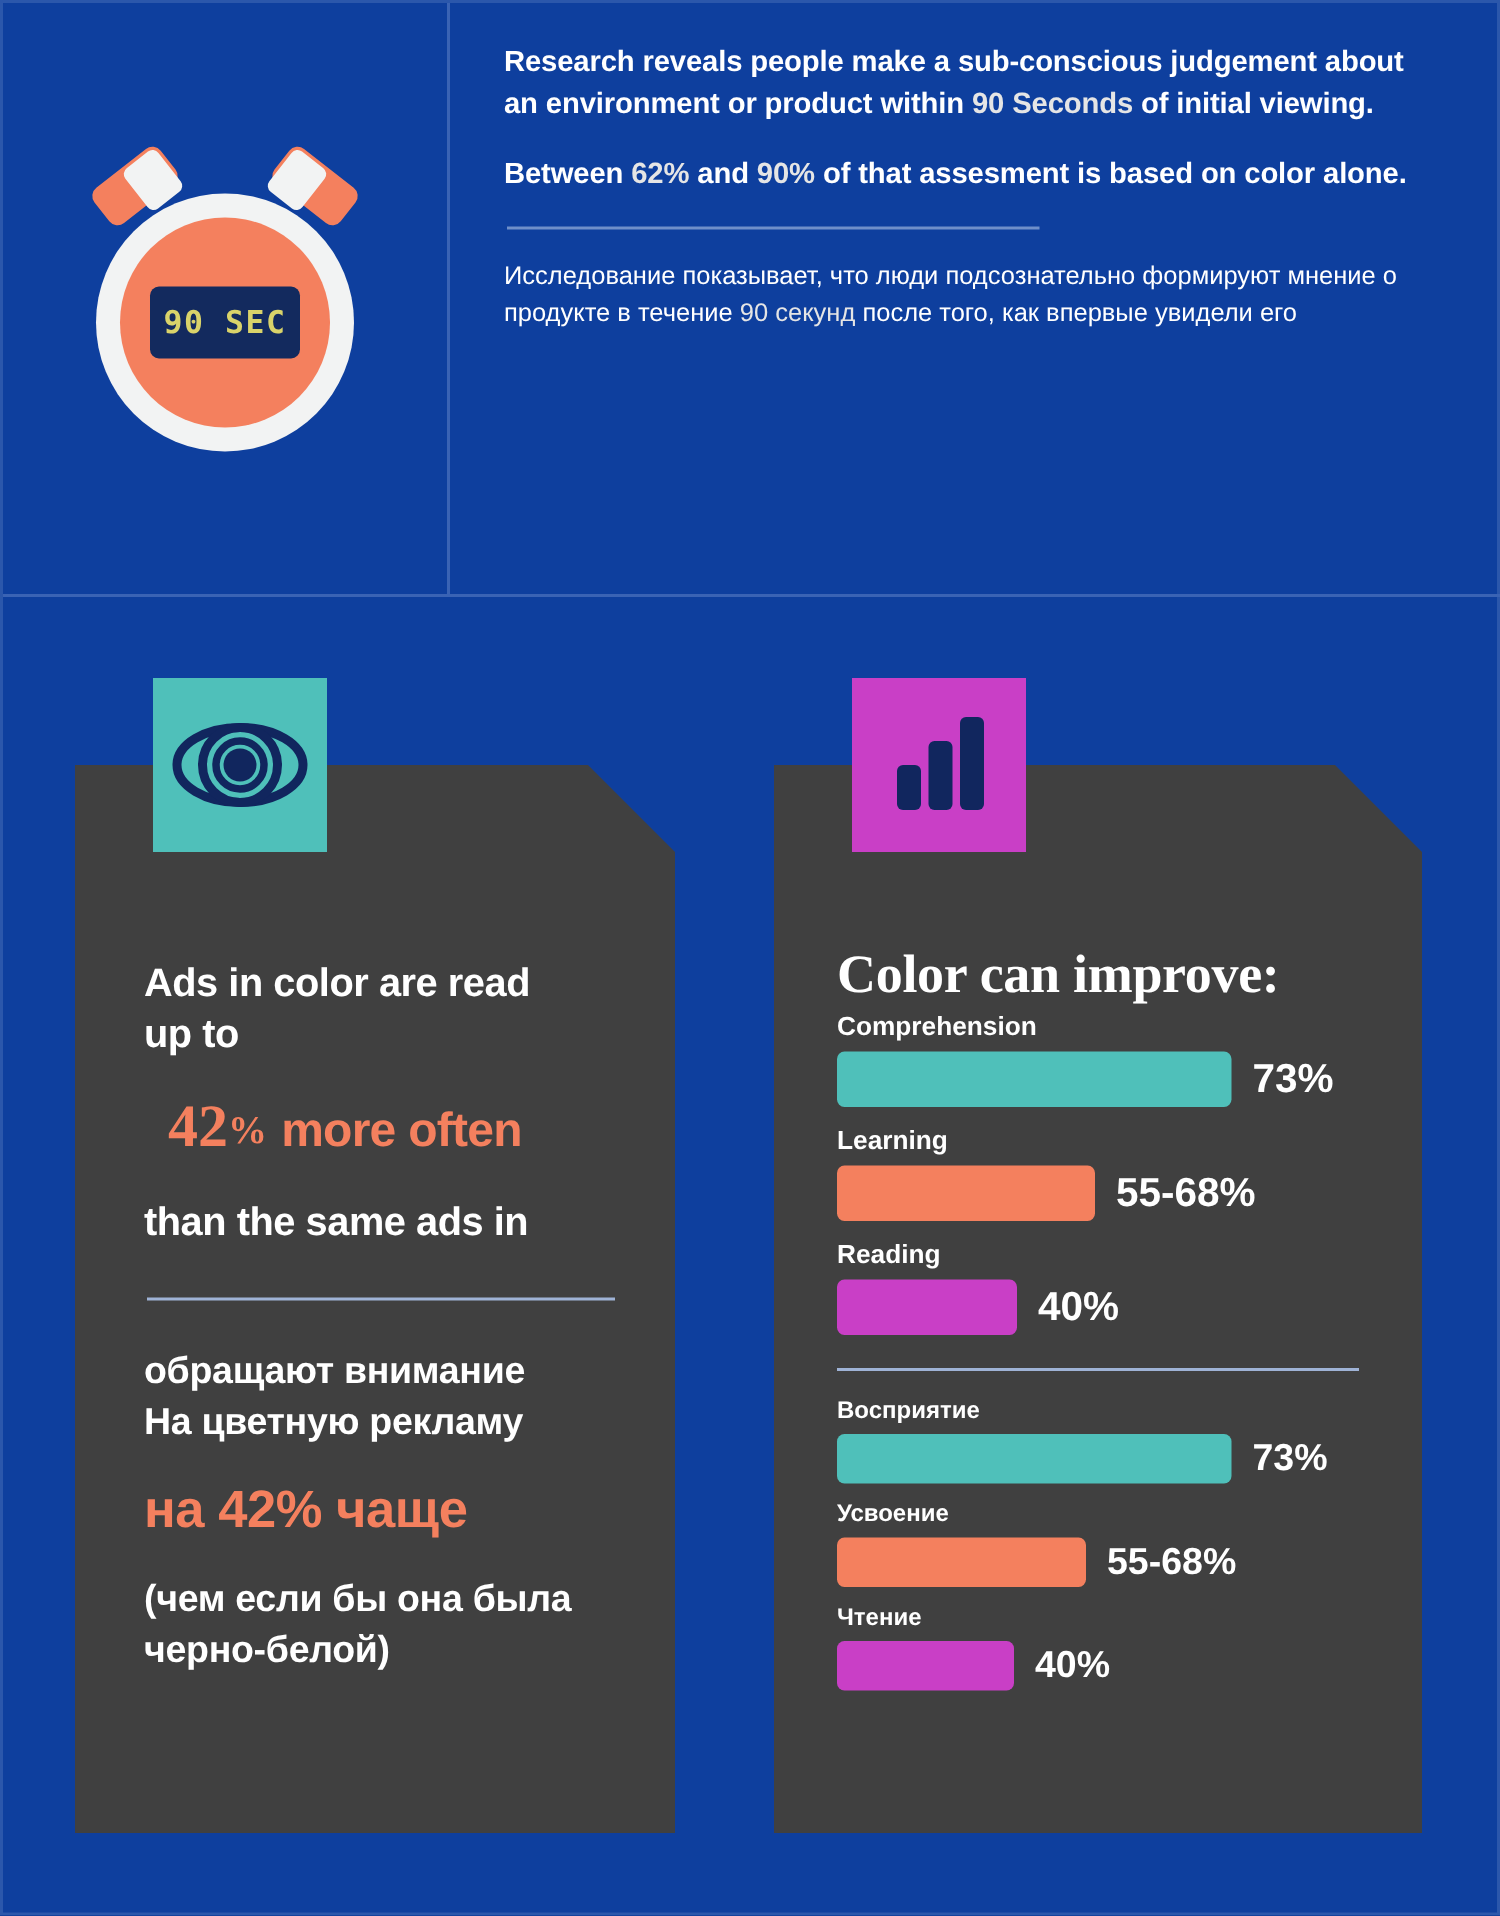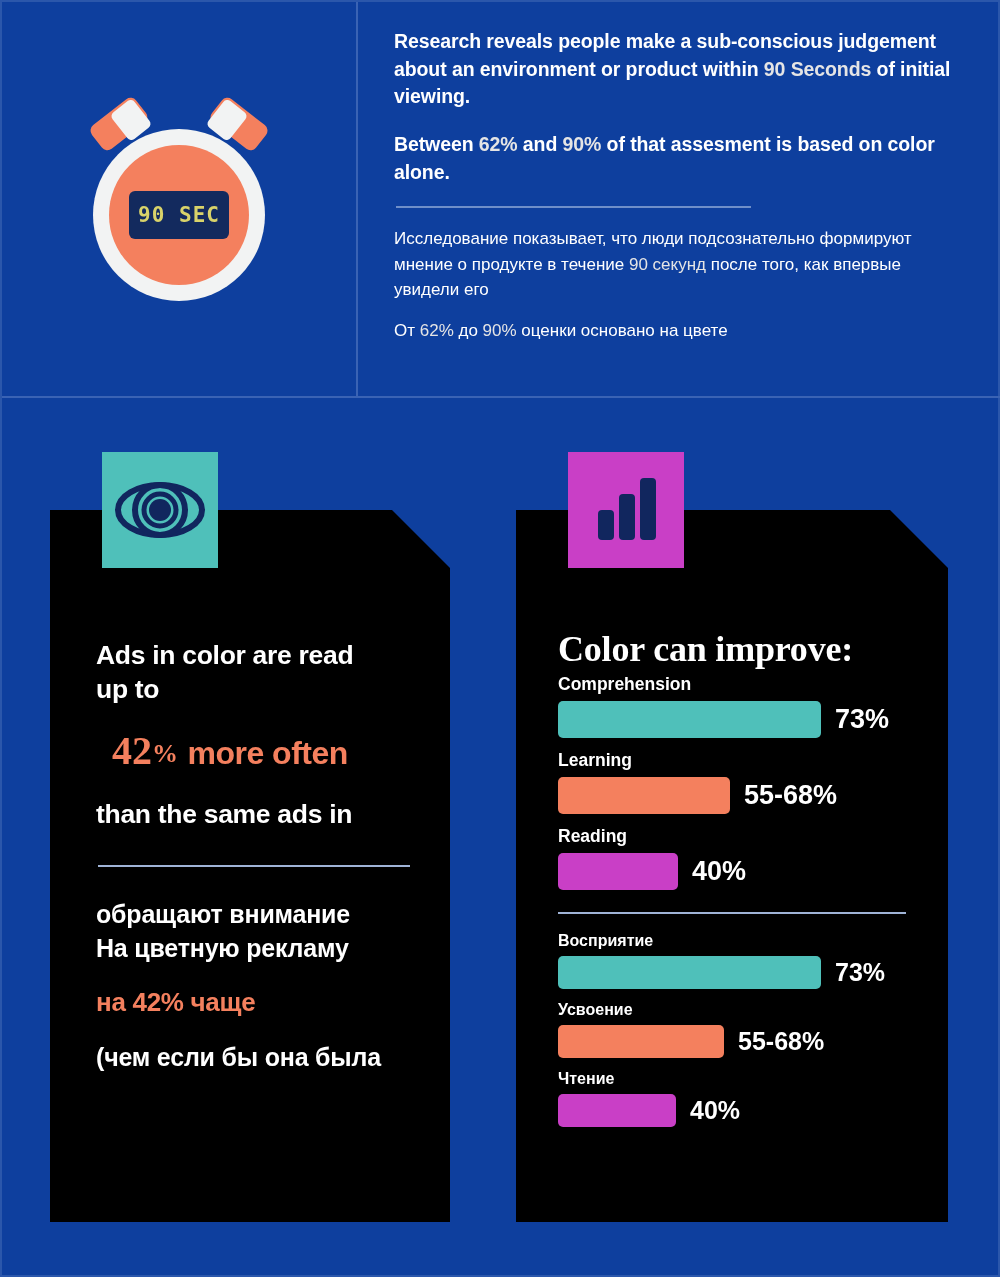--- a/index.html
+++ b/index.html
@@ -17,21 +17,21 @@
     border:2px solid #2b57ab;
   }
 
   
   #top-section{
     position:absolute; left:0; top:0; width:1000px; height:396px;
     border-bottom:2px solid #3a63b4;
     display:flex;
   }
   #stopwatch-panel{
-    width:356px; height:100%;
+    width:298px; height:100%;
     border-right:2px solid #3a63b4;
     display:flex; align-items:center; justify-content:center;
   }
   #top-text-panel{
     flex:1; padding:26px 40px 0 36px;
   }
   .en-block{ margin-bottom:20px; }
   .en-line{
     font-size:19.5px; font-weight:bold; line-height:1.42;
     letter-spacing:-0.1px;
@@ -82,21 +82,21 @@
     letter-spacing:1px;
   }
 
   
   #bottom-section{
     position:absolute; left:0; top:398px; width:1000px; height:877px;
   }
 
   .card{
     position:absolute;
-    background:#000000;
+    background:#404040;
     clip-path:polygon(0 0, calc(100% - 58px) 0, 100% 58px, 100% 100%, 0 100%);
   }
   #card-left{  left:48px;  top:110px; width:400px; height:712px; }
   #card-right{ left:514px; top:110px; width:432px; height:712px; }
 
   .icon-square{
     position:absolute; width:116px; height:116px; z-index:5;
   }
   #eye-square{   left:100px; top:52px;  background:#4fc0ba; }
   #chart-square{ left:566px; top:52px;  background:#c93fc6; }
@@ -128,21 +128,21 @@
   }
   .card-rule{
     width:312px; height:2px; background:#9fb3d6;
     margin:34px 0 30px 2px;
   }
   .ru-big{
     font-size:25px; font-weight:bold; line-height:1.36;
     letter-spacing:-0.2px;
   }
   .ru-accent{
-    color:#f4805e; font-size:26px; font-weight:bold;
+    color:#f4805e; font-size:35px; font-weight:bold;
     margin:22px 0 22px 0; letter-spacing:-0.3px;
   }
 
   
   .chart-title{
     font-family:"Liberation Serif", serif; font-weight:bold;
     font-size:36px; letter-spacing:-0.2px; margin-bottom:4px;
   }
   .bar-label{ font-size:17.5px; font-weight:bold; margin-bottom:6px; }
   .bar-label.ru{ font-size:16px; }
@@ -190,21 +190,20 @@
       <div class="en-block">
         <p class="en-line"><span>Between </span><span class="hl">62%</span><span> and </span><span class="hl">90%</span><span> of that assesment is based on color alone.</span></p>
       </div>
 
       <div class="rule"></div>
 
       <p class="ru-line"><span>Исследование показывает, что люди подсознательно формируют мнение о продукте в течение </span><span class="hl">90 секунд</span><span> после того, как впервые увидели его</span></p>
 
       <div class="ru-gap"></div>
 
-      <p class="ru-line"><span>От </span><span class="hl">62%</span><span> до </span><span class="hl">90%</span><span> оценки основано на цвете</span></p>
     </div>
   </div>
 
   <div id="bottom-section">
 
     <div id="eye-square" class="icon-square">
       <svg width="116" height="116" viewBox="0 0 116 116">
         <ellipse cx="58" cy="58" rx="42" ry="25" fill="none" stroke="#11265e" stroke-width="6"></ellipse>
         <circle cx="58" cy="58" r="25" fill="none" stroke="#11265e" stroke-width="6"></circle>
         <circle cx="58" cy="58" r="16" fill="none" stroke="#11265e" stroke-width="5"></circle>
@@ -223,20 +222,21 @@
         <div class="big-en">than the same ads in</div>
 
         <div class="card-rule"></div>
 
         <div class="ru-big">обращают внимание</div>
         <div class="ru-big">На цветную рекламу</div>
 
         <div class="ru-accent">на 42% чаще</div>
 
         <div class="ru-big">(чем если бы она была</div>
+        <div class="ru-big">черно-белой)</div>
       </div>
     </div>
 
     <div id="chart-square" class="icon-square">
       <svg width="116" height="116" viewBox="0 0 116 116">
         <rect x="30" y="58" width="16" height="30" rx="4" fill="#11265e"></rect>
         <rect x="51" y="42" width="16" height="46" rx="4" fill="#11265e"></rect>
         <rect x="72" y="26" width="16" height="62" rx="4" fill="#11265e"></rect>
       </svg>
     </div>

